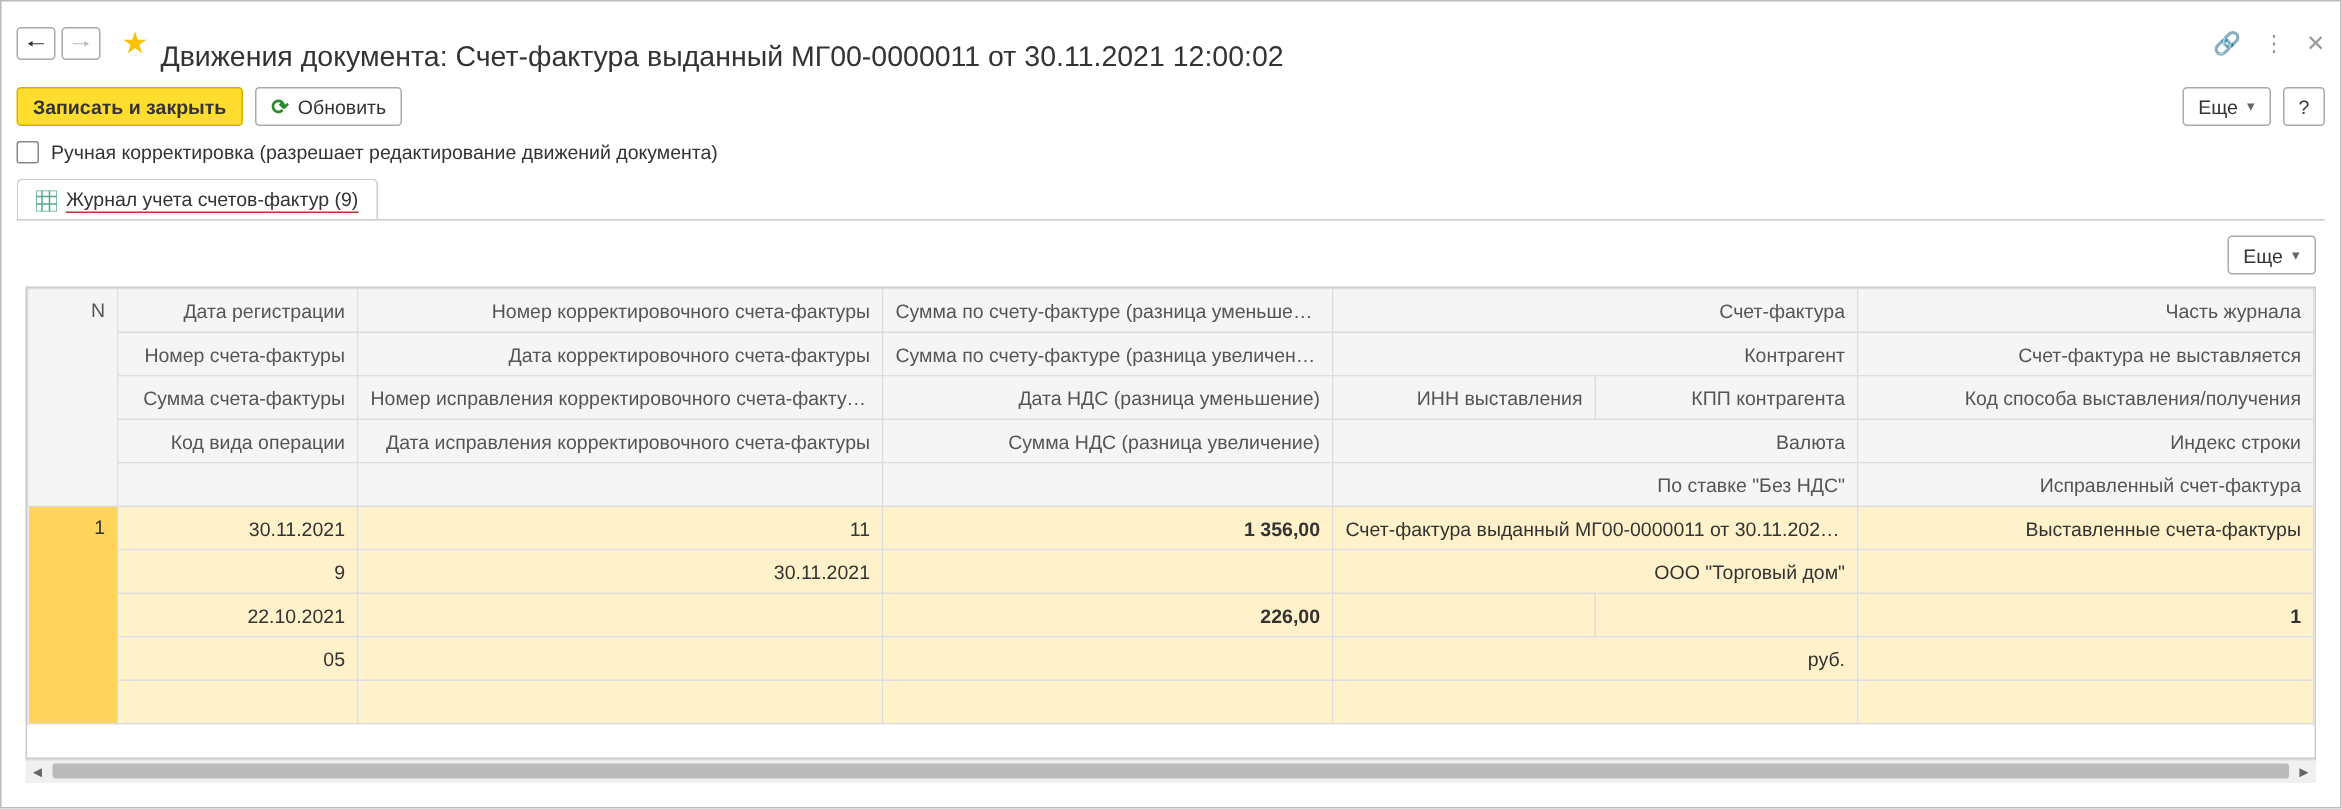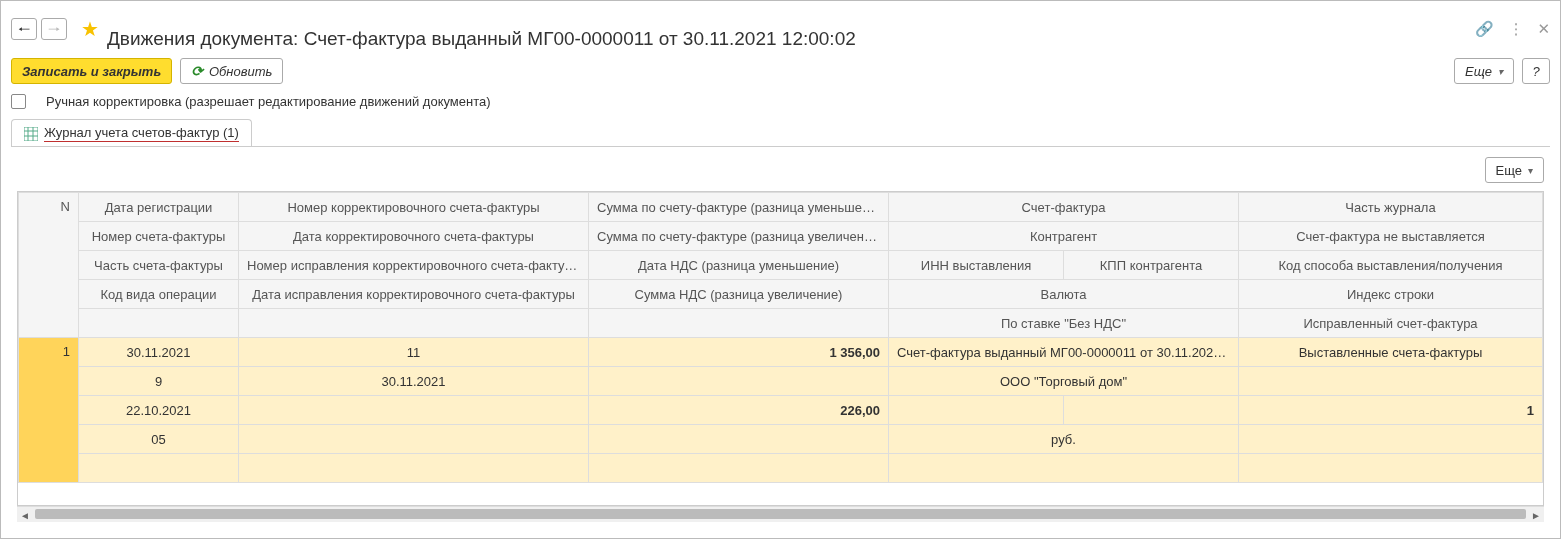--- a/index.html
+++ b/index.html
@@ -40,21 +40,20 @@
   .nav-group { display:flex; gap:4px; }
   .star-icon { font-size: 20px; color: #f8c200; margin-left:6px; }
   .title { font-size: 19px; font-weight: 400; color:#333;margin-top:21px; }
   .title-actions { margin-left:auto; display:flex; align-items:center; gap:14px;}
   .ti { color:#999; font-size:15px; cursor:pointer; }
   .toolbar {
     display:flex;
     align-items:center;
     padding: 2px 10px 10px 10px;
     gap:8px;
-    font-style:italic;
   }
   .btn {
     height: 26px;
     border: 1px solid #aaa;
     border-radius: 3px;
     background: #fff;
     padding: 0 10px;
     display:flex;
     align-items:center;
     gap:6px;
@@ -65,21 +64,21 @@
     background: #ffdd2e;
     border-color: #d4b400;
     font-weight: bold;
   }
   .refresh-icon { color: #2a8a2a; font-size:14px; font-weight:bold;}
   .toolbar-right { margin-left:auto; display:flex; gap:8px; }
   .checkbox-row {
     display:flex;
     align-items:center;
     padding: 0 10px 10px 10px;
-    gap:20px;
+    gap:8px;
   }
   .cb {
     width:15px; height:15px; border:1px solid #888; border-radius:2px; background:#fff;
   }
   .tabbar {
     padding: 0 10px;
   }
   .tab {
     display:inline-flex;
     align-items:center;
@@ -112,21 +111,21 @@
     border:1px solid #ccc;
     overflow:hidden;
     flex:1;
     display:flex;
     flex-direction:column;
   }
   table { border-collapse: collapse; width:100%; table-layout: fixed;}
   th, td {
     border:1px solid #ddd;
     padding: 6px 8px;
-    text-align:center;
+    text-align:right;
     font-weight:normal;
     vertical-align: middle;
     height:29px;
     overflow:hidden;
     text-overflow:ellipsis;
     white-space:nowrap;
   }
   th { background:#f5f5f5; color:#555;}
   .col-n { width:60px; text-align:right;}
   .col-date { width:160px; }
@@ -206,21 +205,21 @@
     <div class="tab">
       <span class="tab-icon">
         <svg viewBox="0 0 14 14">
             <rect x="0" y="0" width="14" height="14" fill="#fff" stroke="#5a8" stroke-width="1"></rect>
             <line x1="0" y1="4" x2="14" y2="4" stroke="#5a8"></line>
             <line x1="0" y1="9" x2="14" y2="9" stroke="#5a8"></line>
             <line x1="4" y1="0" x2="4" y2="14" stroke="#5a8"></line>
             <line x1="9" y1="0" x2="9" y2="14" stroke="#5a8"></line>
           </svg>
       </span>
-      <span class="tab-label">Журнал учета счетов-фактур (1)</span>
+      <span class="tab-label">Журнал учета счетов-фактур (9)</span>
     </div>
   </div>
 
   <div class="content">
     <div class="content-toolbar">
       <div class="btn caret">
         <span>Еще</span>
       </div>
     </div>
 
@@ -245,21 +244,21 @@
             <th>Часть журнала</th>
           </tr>
           <tr>
             <th>Номер счета-фактуры</th>
             <th>Дата корректировочного счета-фактуры</th>
             <th>Сумма по счету-фактуре (разница увеличение)</th>
             <th colspan="2">Контрагент</th>
             <th>Счет-фактура не выставляется</th>
           </tr>
           <tr>
-            <th>Часть счета-фактуры</th>
+            <th>Сумма счета-фактуры</th>
             <th>Номер исправления корректировочного счета-фактуры</th>
             <th>Дата НДС (разница уменьшение)</th>
             <th>ИНН выставления</th>
             <th>КПП контрагента</th>
             <th>Код способа выставления/получения</th>
           </tr>
           <tr>
             <th>Код вида операции</th>
             <th>Дата исправления корректировочного счета-фактуры</th>
             <th>Сумма НДС (разница увеличение)</th>

